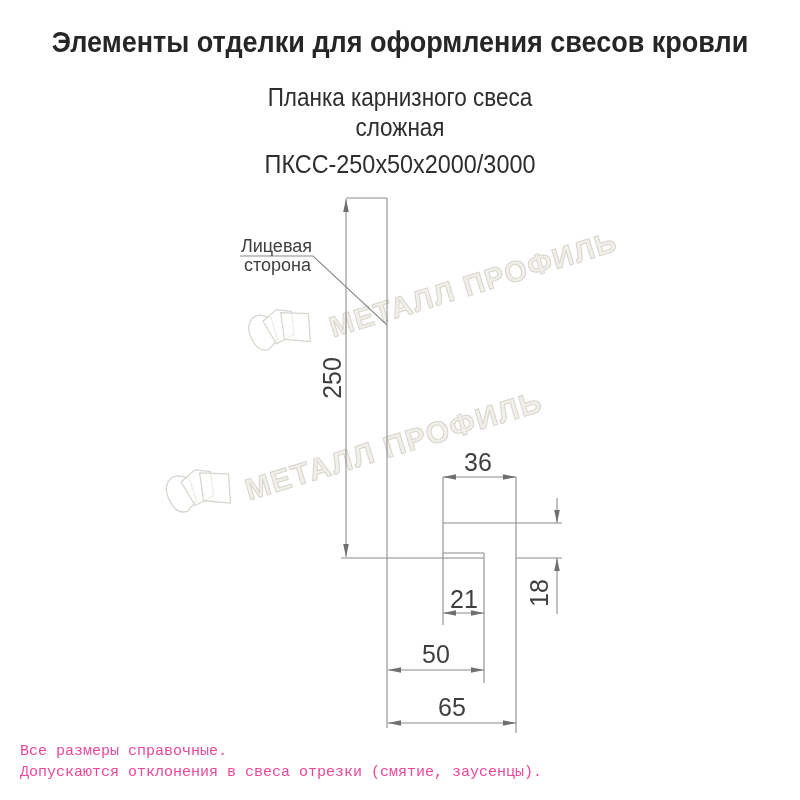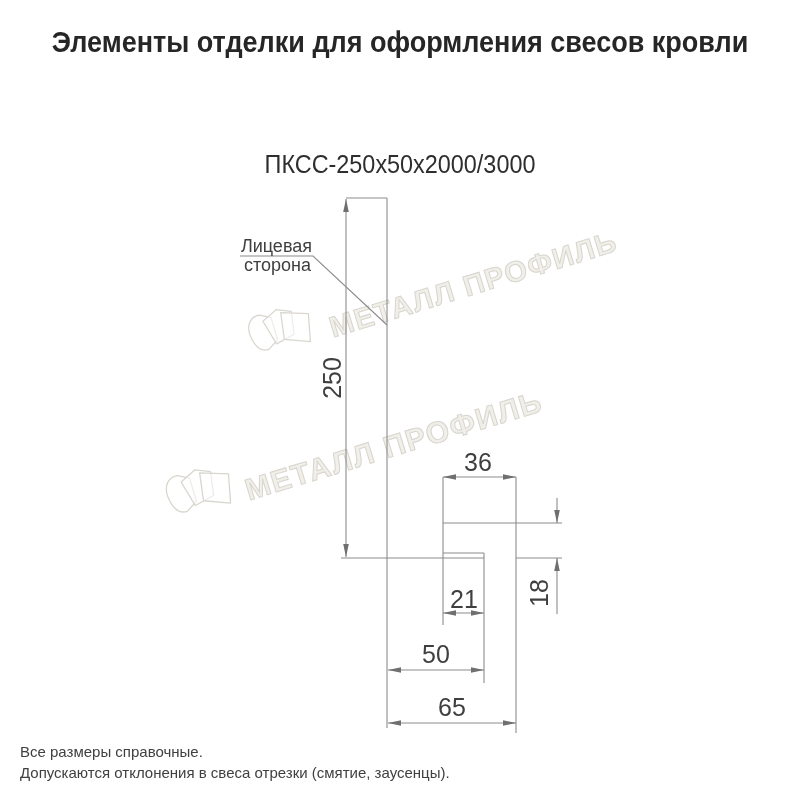--- a/index.html
+++ b/index.html
@@ -4,21 +4,21 @@
 <style>
   html,body{margin:0;padding:0;background:#fff;}
   .page{position:relative;width:800px;height:800px;background:#ffffff;overflow:hidden;
         font-family:"Liberation Sans",sans-serif;color:#2a2a2a;}
   .abs{position:absolute;}
   .centered{left:0;width:800px;text-align:center;}
   .condensed{transform:scaleX(0.9);transform-origin:50% 50%;white-space:nowrap;}
   .title{top:25px;font-size:30px;font-weight:700;color:#262626;letter-spacing:0;}
   .subtitle{top:82px;font-size:25px;line-height:30px;font-weight:400;color:#2e2e2e;}
   .model{top:149px;font-size:26px;font-weight:400;color:#2e2e2e;}
-  .notes{left:20px;top:741px;font-size:15px;line-height:21px;color:#404040;}
+  .notes{left:20px;top:741px;font-size:15px;line-height:21px;color:#ec4899;font-family:Liberation Mono, monospace;}
   .drawing{position:absolute;left:0;top:0;z-index:2;}
   .dimtext{font-family:"Liberation Sans",sans-serif;font-size:25px;fill:#3f3f3f;}
   .leadertext{font-family:"Liberation Sans",sans-serif;font-size:18px;fill:#3f3f3f;}
   .wm{z-index:1;}
   .wm-text{position:absolute;font-weight:700;font-size:29px;letter-spacing:1.5px;
            white-space:nowrap;color:#f1efe9;-webkit-text-stroke:1px #d7d5cd;
            transform:rotate(-17deg);transform-origin:0 50%;line-height:32px;}
   .wm-text.two{font-size:30px;line-height:34px;}
   .wm-logo{position:absolute;transform:rotate(-12deg);}
 </style>
@@ -39,20 +39,24 @@
   <svg class="abs wm wm-logo" style="left:158px;top:464px;" width="86" height="50" viewBox="0 0 84 50">
     <g fill="rgba(255,255,255,0.55)" stroke="#d8d6ce" stroke-width="1.3" stroke-linejoin="round">
       <path d="M8,26 C6,14 13,6 22,7 L33,12 L35,36 L24,44 C15,45 10,37 8,26 Z"></path>
       <path d="M24,14 L40,5 L55,10 L53,34 L33,40 Z"></path>
       <path d="M44,9 L72,16 L68,45 L42,37 Z"></path>
     </g>
   </svg>
   <div class="abs wm wm-text two" style="left:246px;top:474px;">МЕТАЛЛ ПРОФИЛЬ</div>
 
   <div class="abs centered title condensed">Элементы отделки для оформления свесов кровли</div>
+  <div class="abs centered subtitle">
+    <div class="condensed">Планка карнизного свеса</div>
+    <div class="condensed">сложная</div>
+  </div>
   <div class="abs centered model condensed">ПКСС-250х50х2000/3000</div>
 
   <svg class="drawing" width="800" height="800" viewBox="0 0 800 800">
     <g stroke="#8c8c8c" stroke-width="1.1" fill="none">
 
       <g>
         <path d="M387,198 L387,558"></path>
         <path d="M387,558 L484,558"></path>
         <path d="M484,558 L484,553"></path>
         <path d="M443,553 L484,553"></path>

